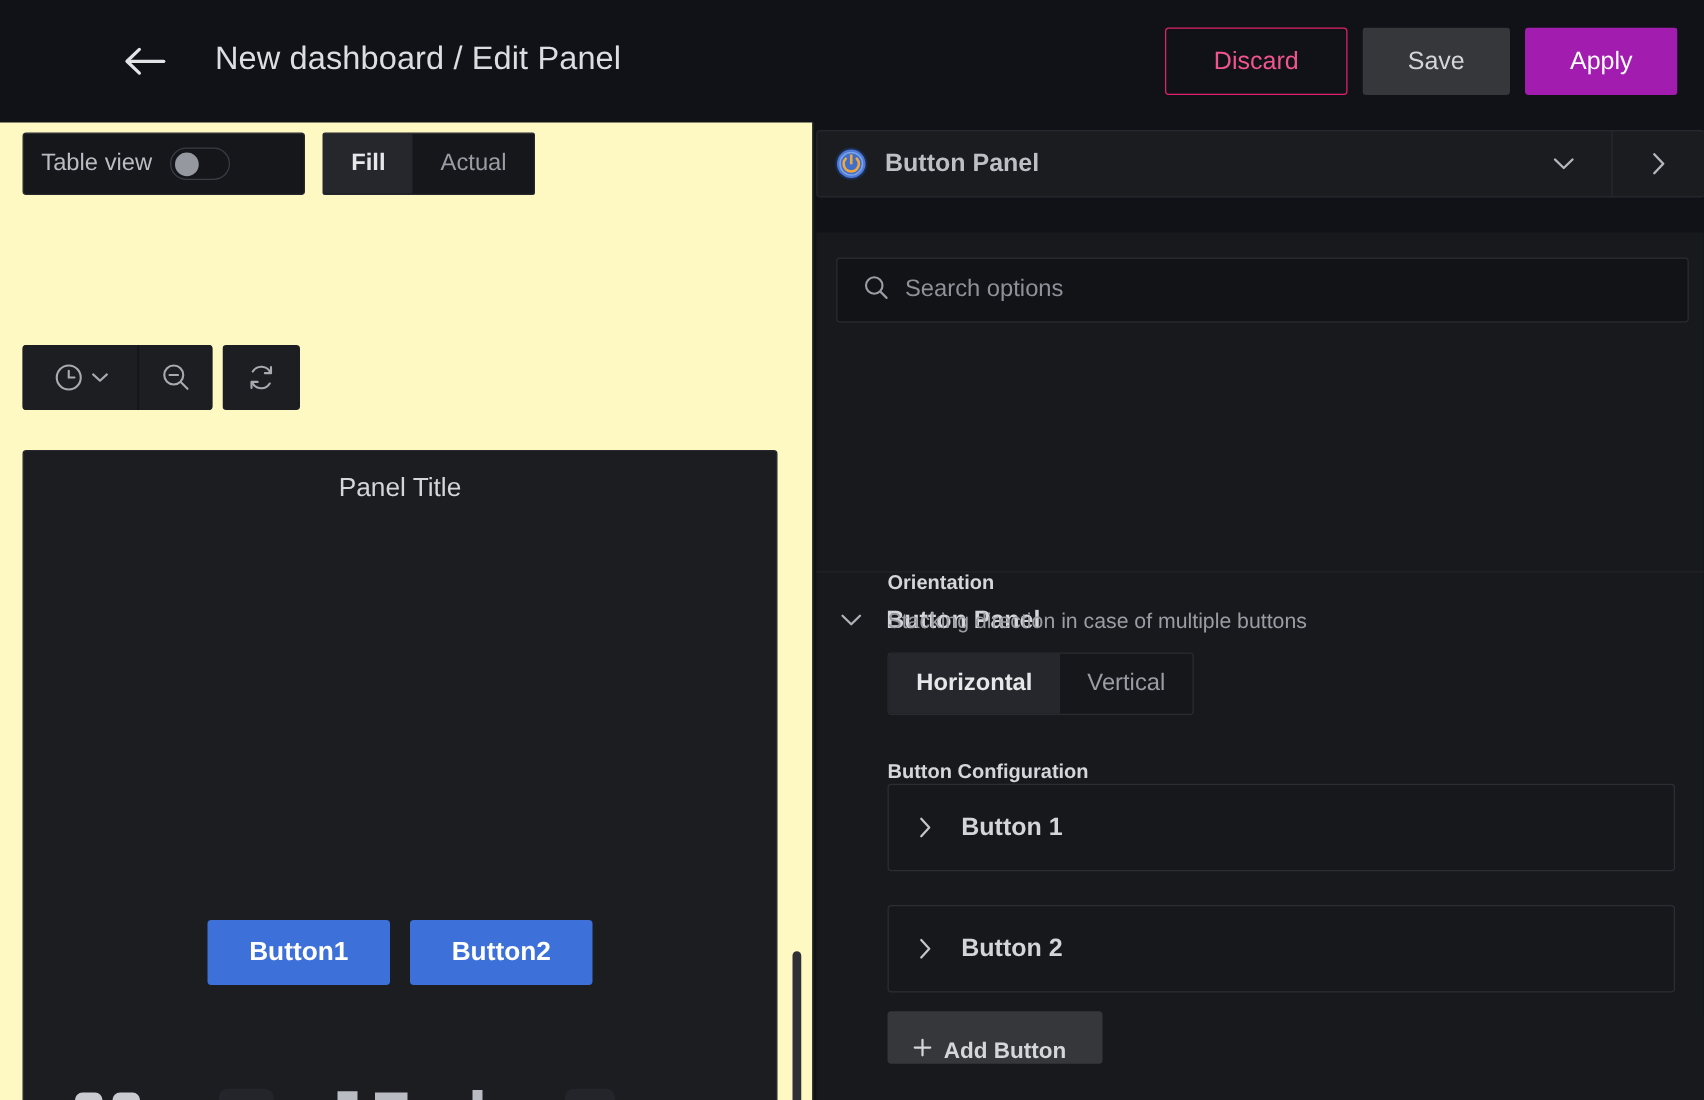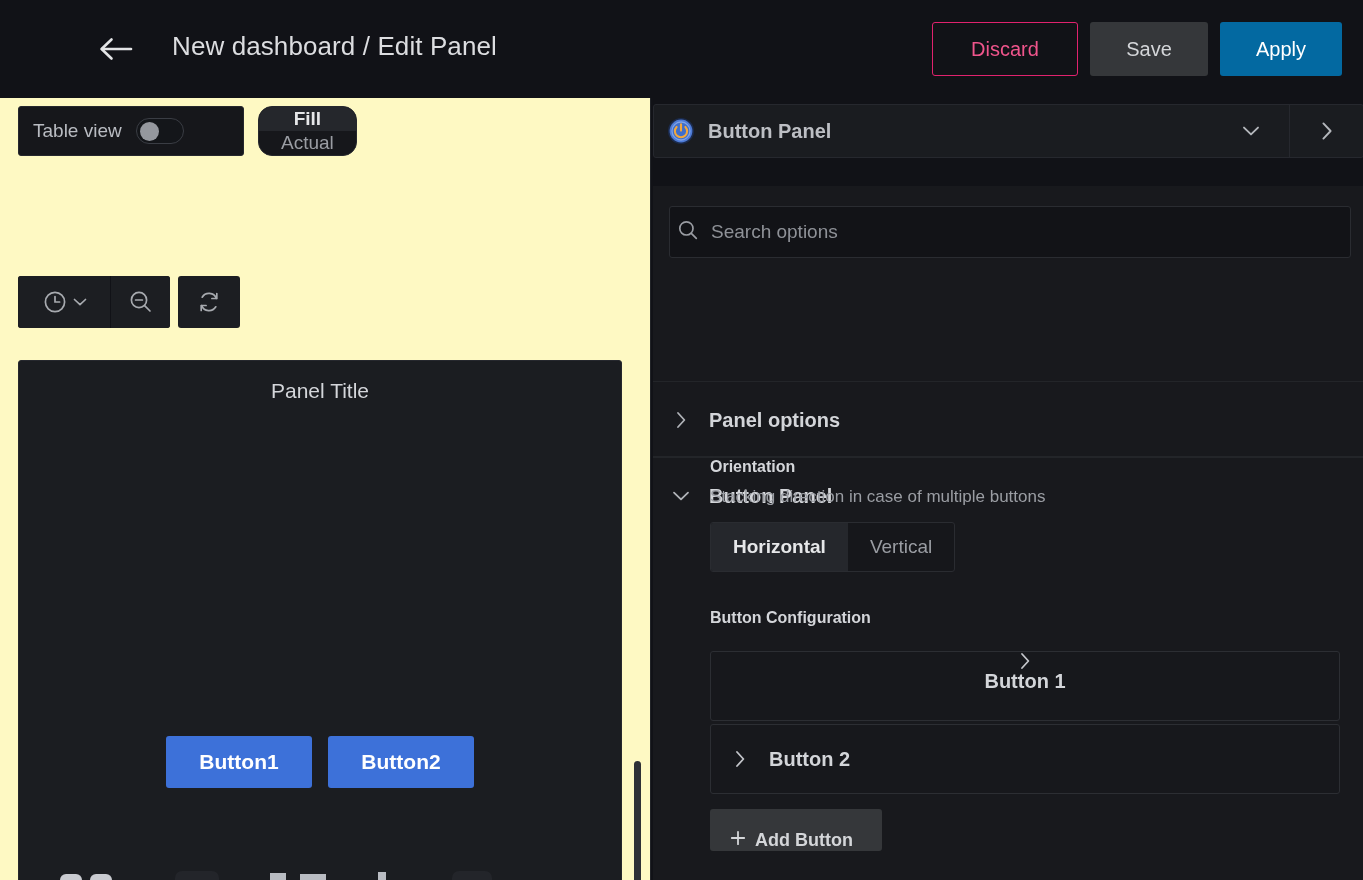--- a/index.html
+++ b/index.html
@@ -37,21 +37,21 @@
   #btn-discard {
     left: 932px; width: 146px;
     background: transparent; border-color: #e0226e; color: #f0558c;
   }
   #btn-save {
     left: 1090px; width: 118px;
     background: #35373a; color: #d4d6d9;
   }
   #btn-apply {
     left: 1220px; width: 122px;
-    background: #0369a1; color: #fff;
+    background: #a21caf; color: #fff;
   }
 
   
   #left-col {
     position: absolute; left: 0; top: 98px;
     width: 650px; height: 782px;
     background: #fef9c3;
   }
   #tableview-box {
     position: absolute; left: 18px; top: 8px;
@@ -70,22 +70,22 @@
   }
   #tableview-knob {
     position: absolute; left: 3px; top: 2.5px;
     width: 19px; height: 19px; border-radius: 50%;
     background: #95989e;
   }
 
   #fillactual {
     position: absolute; left: 258px; top: 8px;
     height: 50px; display: flex;
-    border: 1px solid #26282e; border-radius: 14px;
-    background: #16171b; overflow: hidden; flex-direction: column;
+    border: 1px solid #26282e; border-radius: 2px;
+    background: #16171b; overflow: hidden;
   }
   .seg {
     display: flex; align-items: center; justify-content: center;
     font-size: 19px; cursor: pointer; padding: 0 22px;
     color: #9a9da3; height: 100%;
   }
   .seg.active { background: #25272c; color: #e6e7e9; font-weight: 600; }
 
   #toolbar2 { position: absolute; left: 18px; top: 178px; display: flex; gap: 8px; }
   .tb-group { display: flex; background: #1c1e22; border-radius: 3px; overflow: hidden; }
@@ -157,21 +157,21 @@
 
   #options-pane {
     position: absolute; left: 2px; top: 88px;
     width: 711px; height: 694px;
     background: #18191d;
   }
   #search-wrap {
     position: absolute; left: 16px; top: 20px;
     width: 682px; height: 52px;
     background: #121317; border: 1px solid #2a2c31; border-radius: 3px;
-    display: flex; align-items: center; padding: 0 7px;
+    display: flex; align-items: center; padding: 0 20px;
   }
   #search-input {
     background: transparent; border: 0; outline: none;
     font-family: "Liberation Sans", sans-serif;
     font-size: 19px; color: #d8d9da; margin-left: 12px; width: 600px;
   }
   #search-input::placeholder { color: #8e9197; }
 
   .opt-section {
     position: absolute; left: 0; width: 711px;
@@ -202,21 +202,21 @@
     border: 1px solid #2a2c31; border-radius: 3px;
     background: #16171b; overflow: hidden;
   }
   #btncfg-label { left: 710px; top: 609px; }
 
   .btncfg-row {
     position: absolute; left: 710px; width: 630px; height: 70px;
     border: 1px solid #2c2e33; border-radius: 3px;
     background: #17181c; display: flex; align-items: center; cursor: pointer;
   }
-  #btncfg-row-0 { top: 651px; flex-direction: column; }
+  #btncfg-row-0 { top: 627px; }
   #btncfg-row-1 { top: 724px; }
   .btncfg-chev {
     width: 58px; display: flex; align-items: center; justify-content: center;
     color: #c3c5ca;
   }
   .btncfg-name { font-size: 20px; font-weight: 600; color: #d3d5d9; }
 
   #add-button {
     position: absolute; left: 710px; top: 809px;
     width: 172px; height: 42px;
@@ -338,30 +338,20 @@
     <div id="search-wrap">
       <span>
         <svg width="22" height="22" viewBox="0 0 22 22" fill="none" aria-hidden="true">
           <circle cx="9.4" cy="9.4" r="6.6" stroke="#9a9da3" stroke-width="1.7"></circle>
           <path d="M14.3 14.3l5 5" stroke="#9a9da3" stroke-width="1.7" stroke-linecap="round"></path>
         </svg>
       </span>
       <input id="search-input" type="text" placeholder="Search options" style="">
     </div>
 
-    <div class="opt-section" id="section-panel-options">
-      <div class="sec-header">
-        <span class="sec-chev">
-          <svg width="12" height="18" viewBox="0 0 12 18" fill="none" aria-hidden="true">
-            <path d="M3 2L9.4 9 3 16" stroke="#b0b3b8" stroke-width="1.8" stroke-linecap="round" stroke-linejoin="round"></path>
-          </svg>
-        </span>
-        <span class="sec-title">Panel options</span>
-      </div>
-    </div>
 
     <div class="opt-section" id="section-button-panel">
       <div class="sec-header">
         <span class="sec-chev">
           <svg width="18" height="12" viewBox="0 0 18 12" fill="none" aria-hidden="true">
             <path d="M2 2.6L9 9.4l7-6.8" stroke="#b0b3b8" stroke-width="1.8" stroke-linecap="round" stroke-linejoin="round"></path>
           </svg>
         </span>
         <span class="sec-title">Button Panel</span>
       </div>

